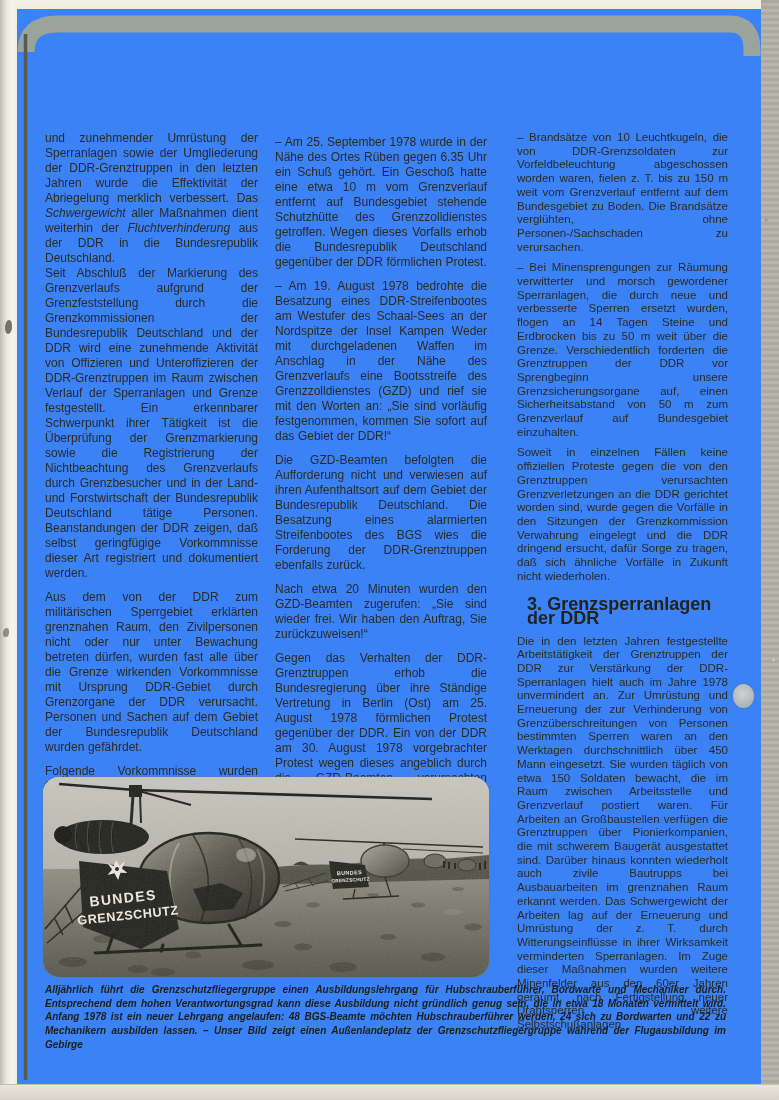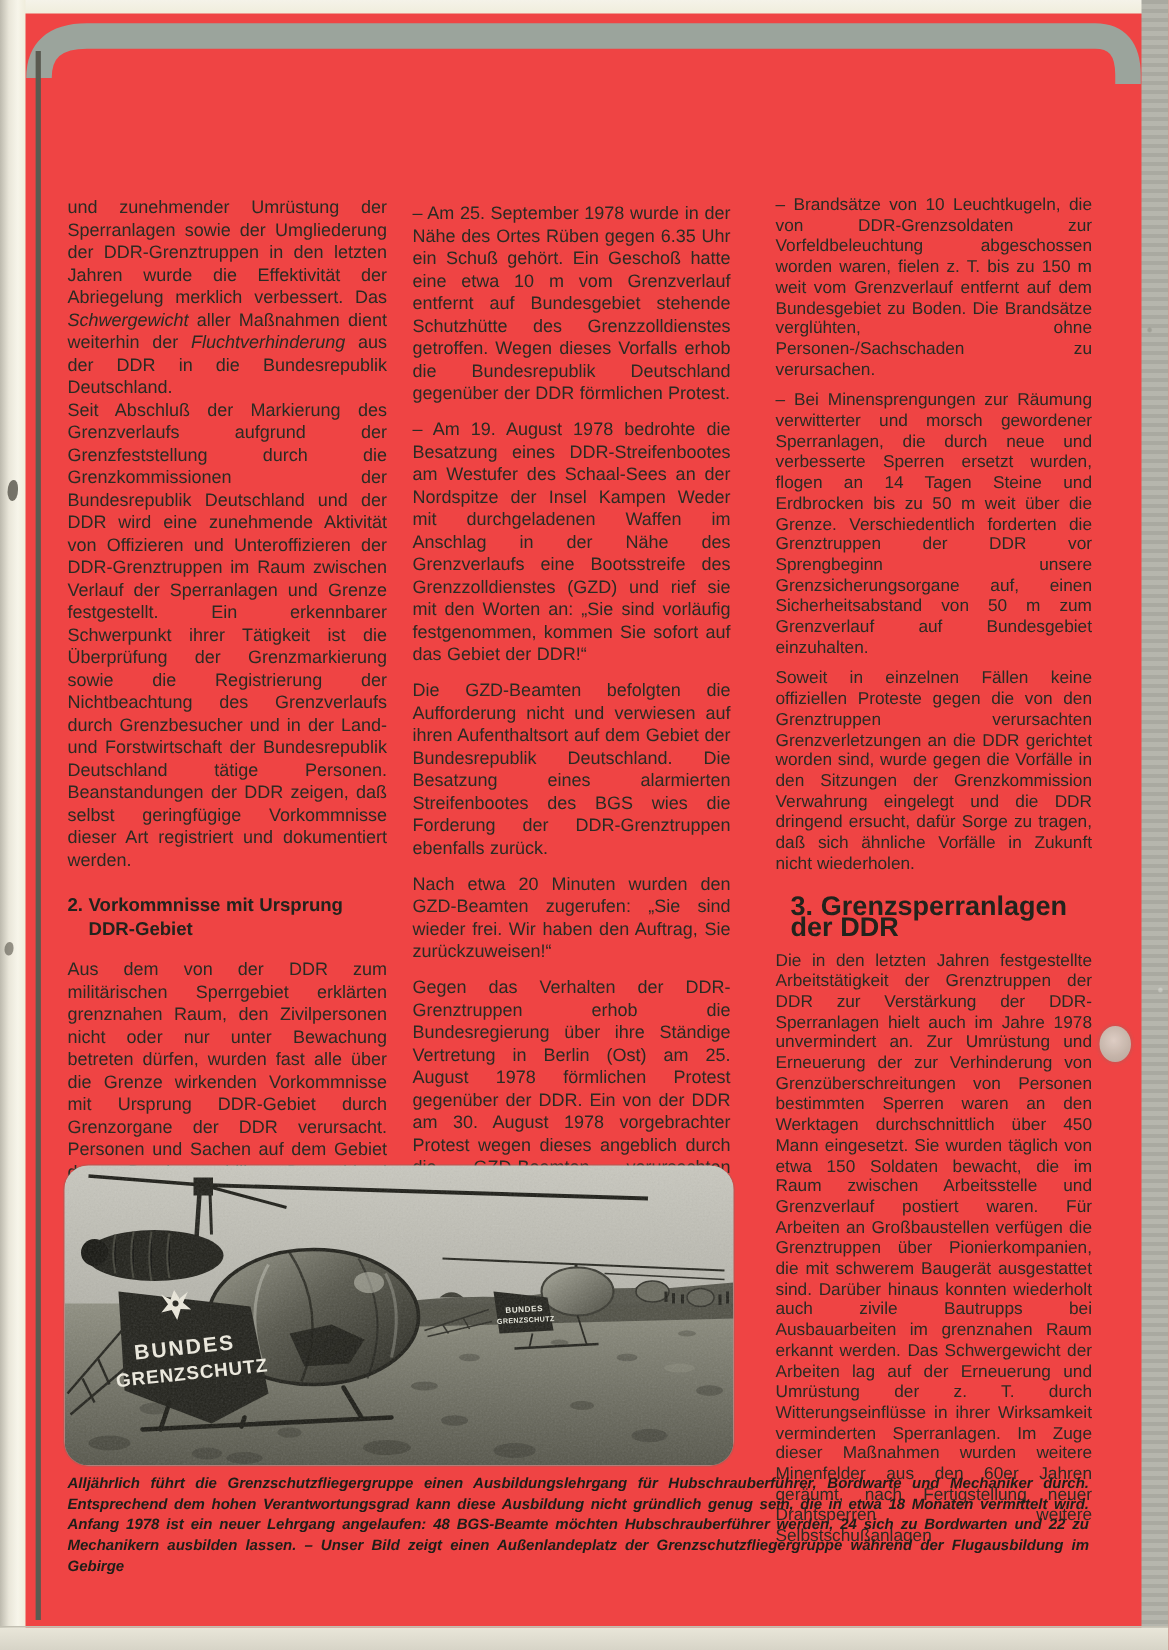--- a/index.html
+++ b/index.html
@@ -1,18 +1,18 @@
 <!DOCTYPE html>
 <html lang="de"><head>
 <meta charset="utf-8">
 <style>
   html,body { margin:0; padding:0; background:#d8d5c9; }
   .scan {
     position:relative; width:779px; height:1100px; overflow:hidden;
-    background:#ef4444;
+    background:#3b82f6;
     font-family:"Liberation Sans", sans-serif;
   }
   
   .edge-top { position:absolute; left:0; top:0; width:779px; height:9px;
     background:linear-gradient(#f5f3e9, #f0eddc); }
   .edge-left { position:absolute; left:0; top:0; width:17px; height:1100px;
     background:linear-gradient(90deg, #bdbaae 0%, #e9e6d9 35%, #f7f5ea 70%, #f0eddc 100%); }
   .edge-right { position:absolute; right:0; top:0; width:18px; height:1100px;
     background:#b2b2a9;
     background-image:
@@ -76,21 +76,20 @@
 
   <main>
 
     <section class="col col1">
       <p class="nogap"><span>und zunehmender Umrüstung der Sperranlagen sowie der Umgliederung der DDR-Grenztruppen in den letzten Jahren wurde die Effektivität der Abriegelung merklich verbessert. Das</span>
         <i>Schwergewicht</i>
         <span>aller Maßnahmen dient weiterhin der</span>
         <i>Fluchtverhinderung</i>
         <span>aus der DDR in die Bundesrepublik Deutschland.</span></p>
       <p>Seit Abschluß der Markierung des Grenzverlaufs aufgrund der Grenzfeststellung durch die Grenzkommissionen der Bundesrepublik Deutschland und der DDR wird eine zunehmende Aktivität von Offizieren und Unteroffizieren der DDR-Grenztruppen im Raum zwischen Verlauf der Sperranlagen und Grenze festgestellt. Ein erkennbarer Schwerpunkt ihrer Tätigkeit ist die Überprüfung der Grenzmarkierung sowie die Registrierung der Nichtbeachtung des Grenzverlaufs durch Grenzbesucher und in der Land- und Forstwirtschaft der Bundesrepublik Deutschland tätige Personen. Beanstandungen der DDR zeigen, daß selbst geringfügige Vorkommnisse dieser Art registriert und dokumentiert werden.</p>
-      <h2 class="sec"><span>2. Vorkommnisse mit Ursprung</span><br><span class="h-indent">DDR-Gebiet</span></h2>
       <p>Aus dem von der DDR zum militärischen Sperrgebiet erklärten grenznahen Raum, den Zivilpersonen nicht oder nur unter Bewachung betreten dürfen, wurden fast alle über die Grenze wirkenden Vorkommnisse mit Ursprung DDR-Gebiet durch Grenzorgane der DDR verursacht. Personen und Sachen auf dem Gebiet der Bundesrepublik Deutschland wurden gefährdet.</p>
       <p>Folgende Vorkommnisse wurden festgestellt:</p>
     </section>
 
     <section class="col col2">
       <p>– Am 25. September 1978 wurde in der Nähe des Ortes Rüben gegen 6.35 Uhr ein Schuß gehört. Ein Geschoß hatte eine etwa 10 m vom Grenzverlauf entfernt auf Bundesgebiet stehende Schutzhütte des Grenzzolldienstes getroffen. Wegen dieses Vorfalls erhob die Bundesrepublik Deutschland gegenüber der DDR förmlichen Protest.</p>
       <p>– Am 19. August 1978 bedrohte die Besatzung eines DDR-Streifenbootes am Westufer des Schaal-Sees an der Nordspitze der Insel Kampen Weder mit durchgeladenen Waffen im Anschlag in der Nähe des Grenzverlaufs eine Bootsstreife des Grenzzolldienstes (GZD) und rief sie mit den Worten an: „Sie sind vorläufig festgenommen, kommen Sie sofort auf das Gebiet der DDR!“</p>
       <p>Die GZD-Beamten befolgten die Aufforderung nicht und verwiesen auf ihren Aufenthaltsort auf dem Gebiet der Bundesrepublik Deutschland. Die Besatzung eines alarmierten Streifenbootes des BGS wies die Forderung der DDR-Grenztruppen ebenfalls zurück.</p>
       <p>Nach etwa 20 Minuten wurden den GZD-Beamten zugerufen: „Sie sind wieder frei. Wir haben den Auftrag, Sie zurückzuweisen!“</p>
       <p>Gegen das Verhalten der DDR-Grenztruppen erhob die Bundesregierung über ihre Ständige Vertretung in Berlin (Ost) am 25. August 1978 förmlichen Protest gegenüber der DDR. Ein von der DDR am 30. August 1978 vorgebrachter Protest wegen dieses angeblich durch die GZD-Beamten verursachten Zwischenfalls wurde am 5. Oktober 1978 von der Ständigen Vertretung zurückgewiesen.</p>

